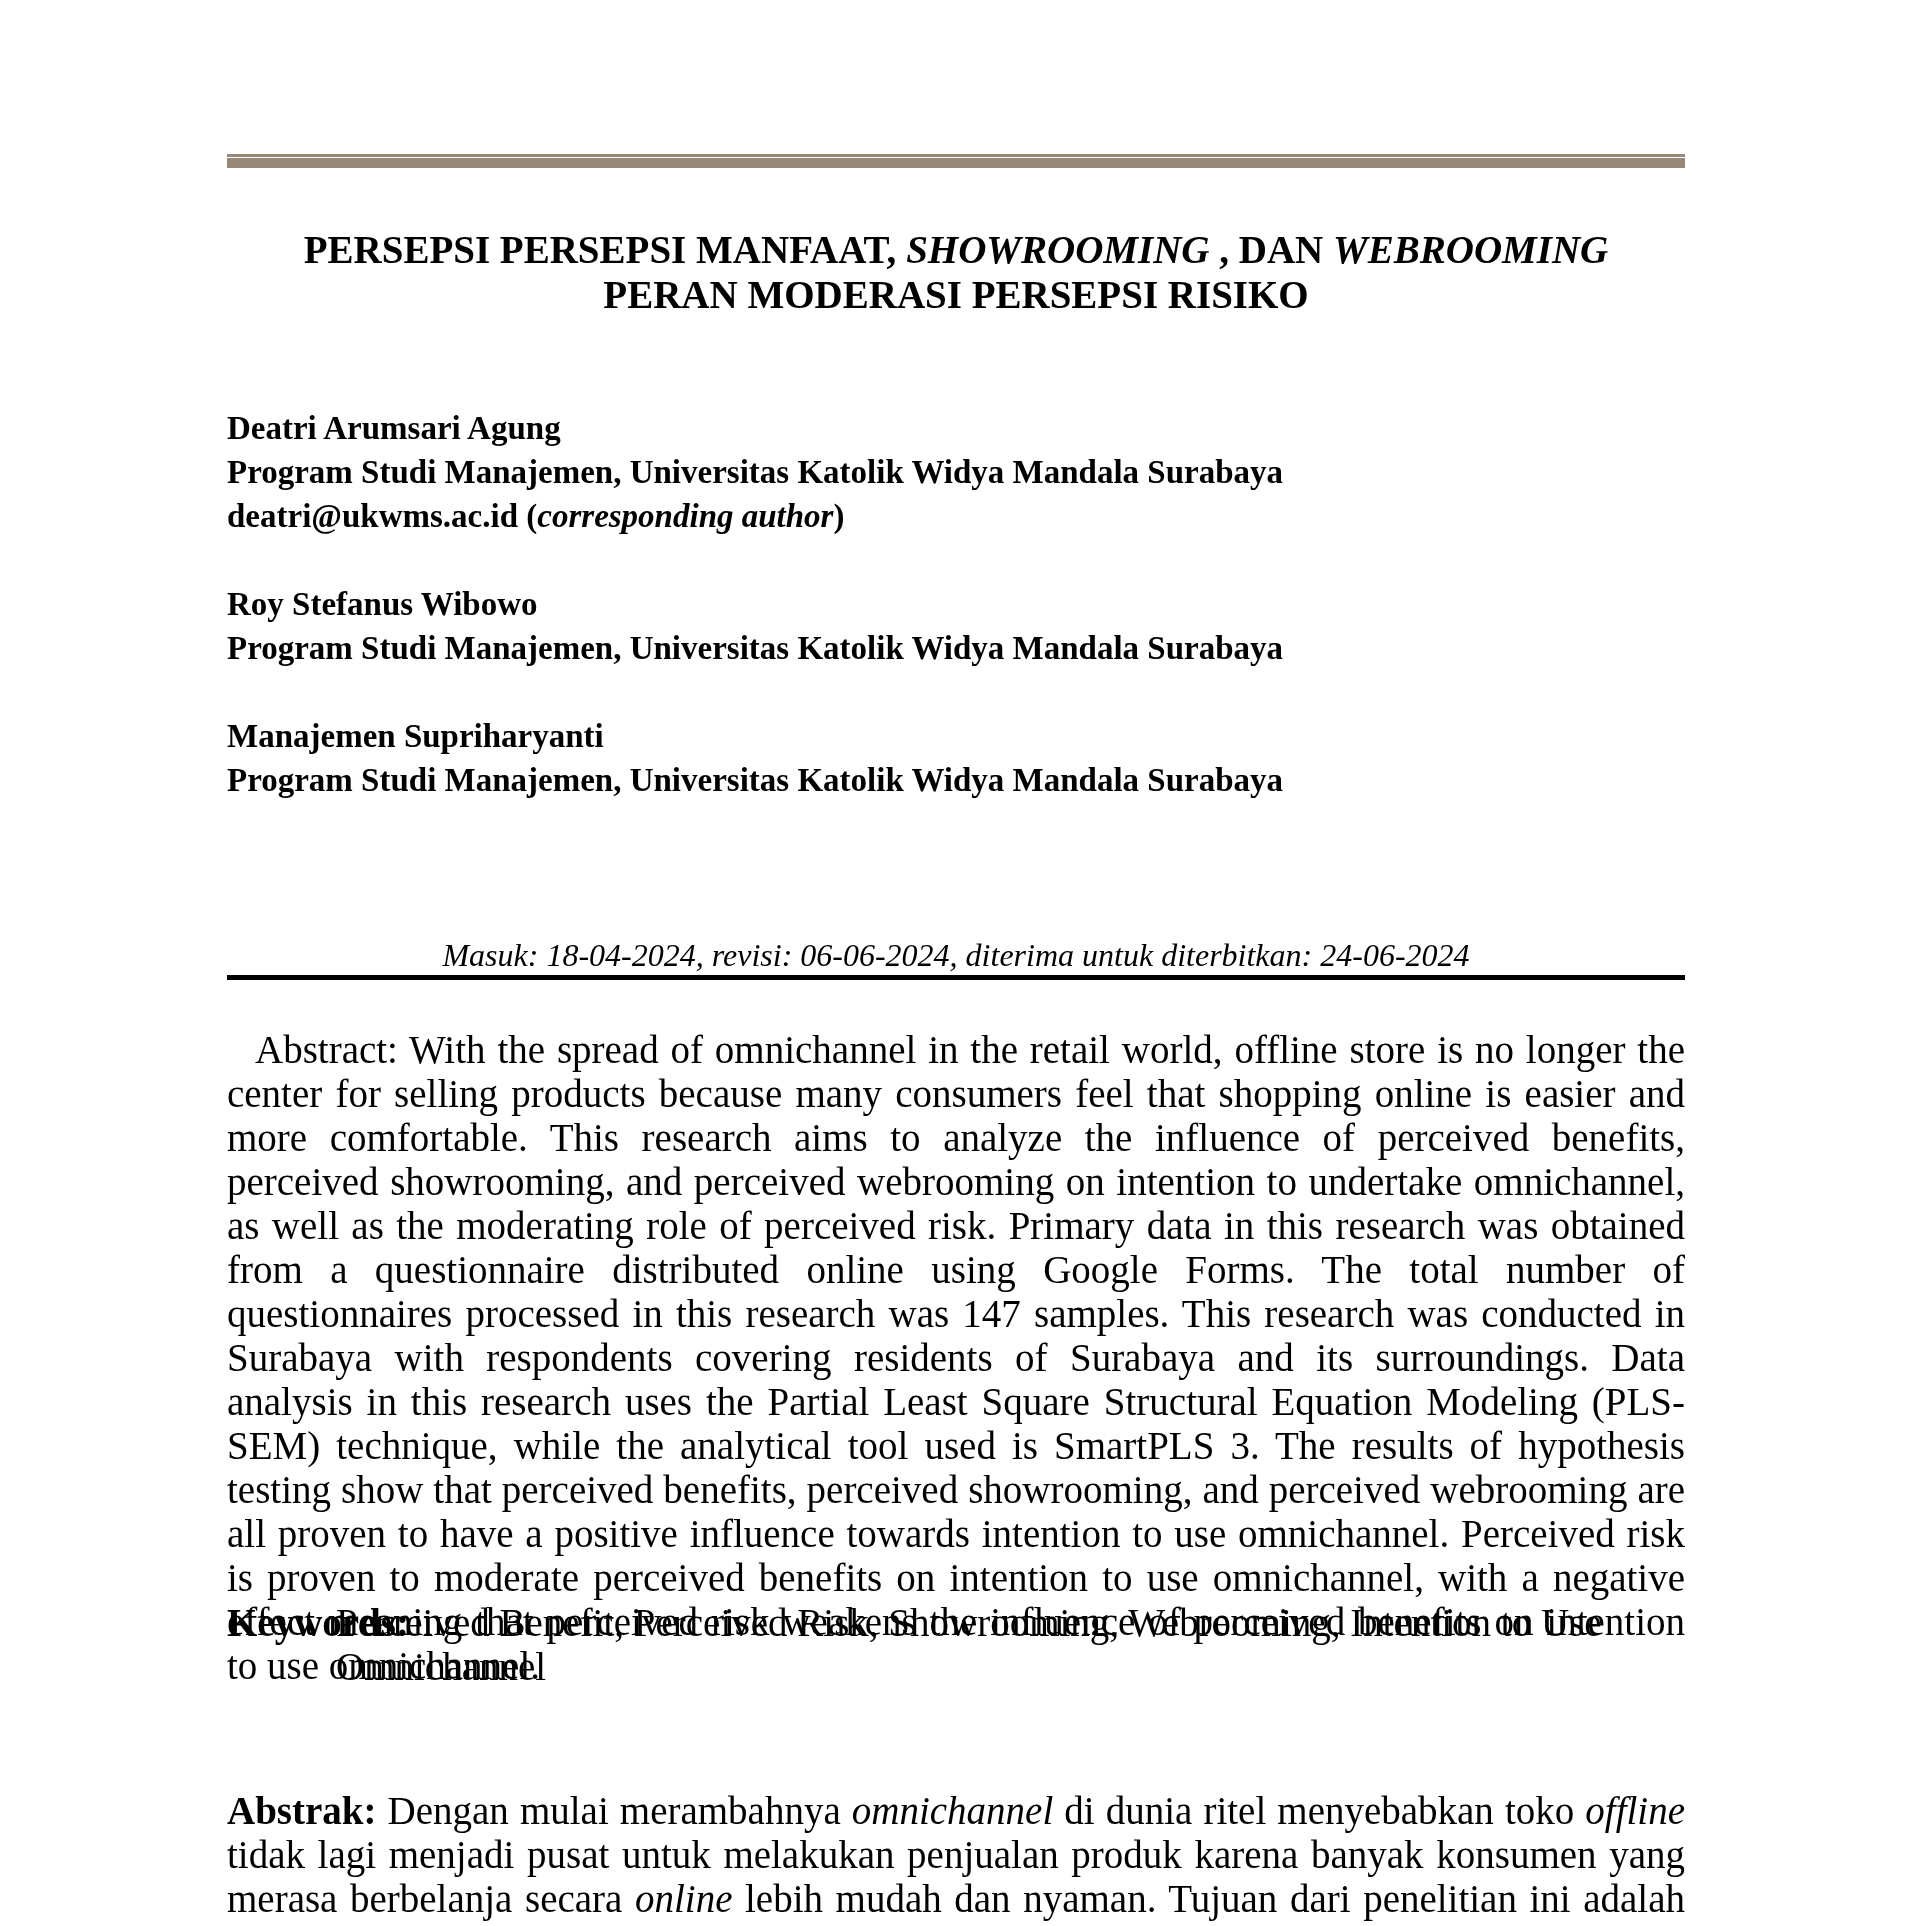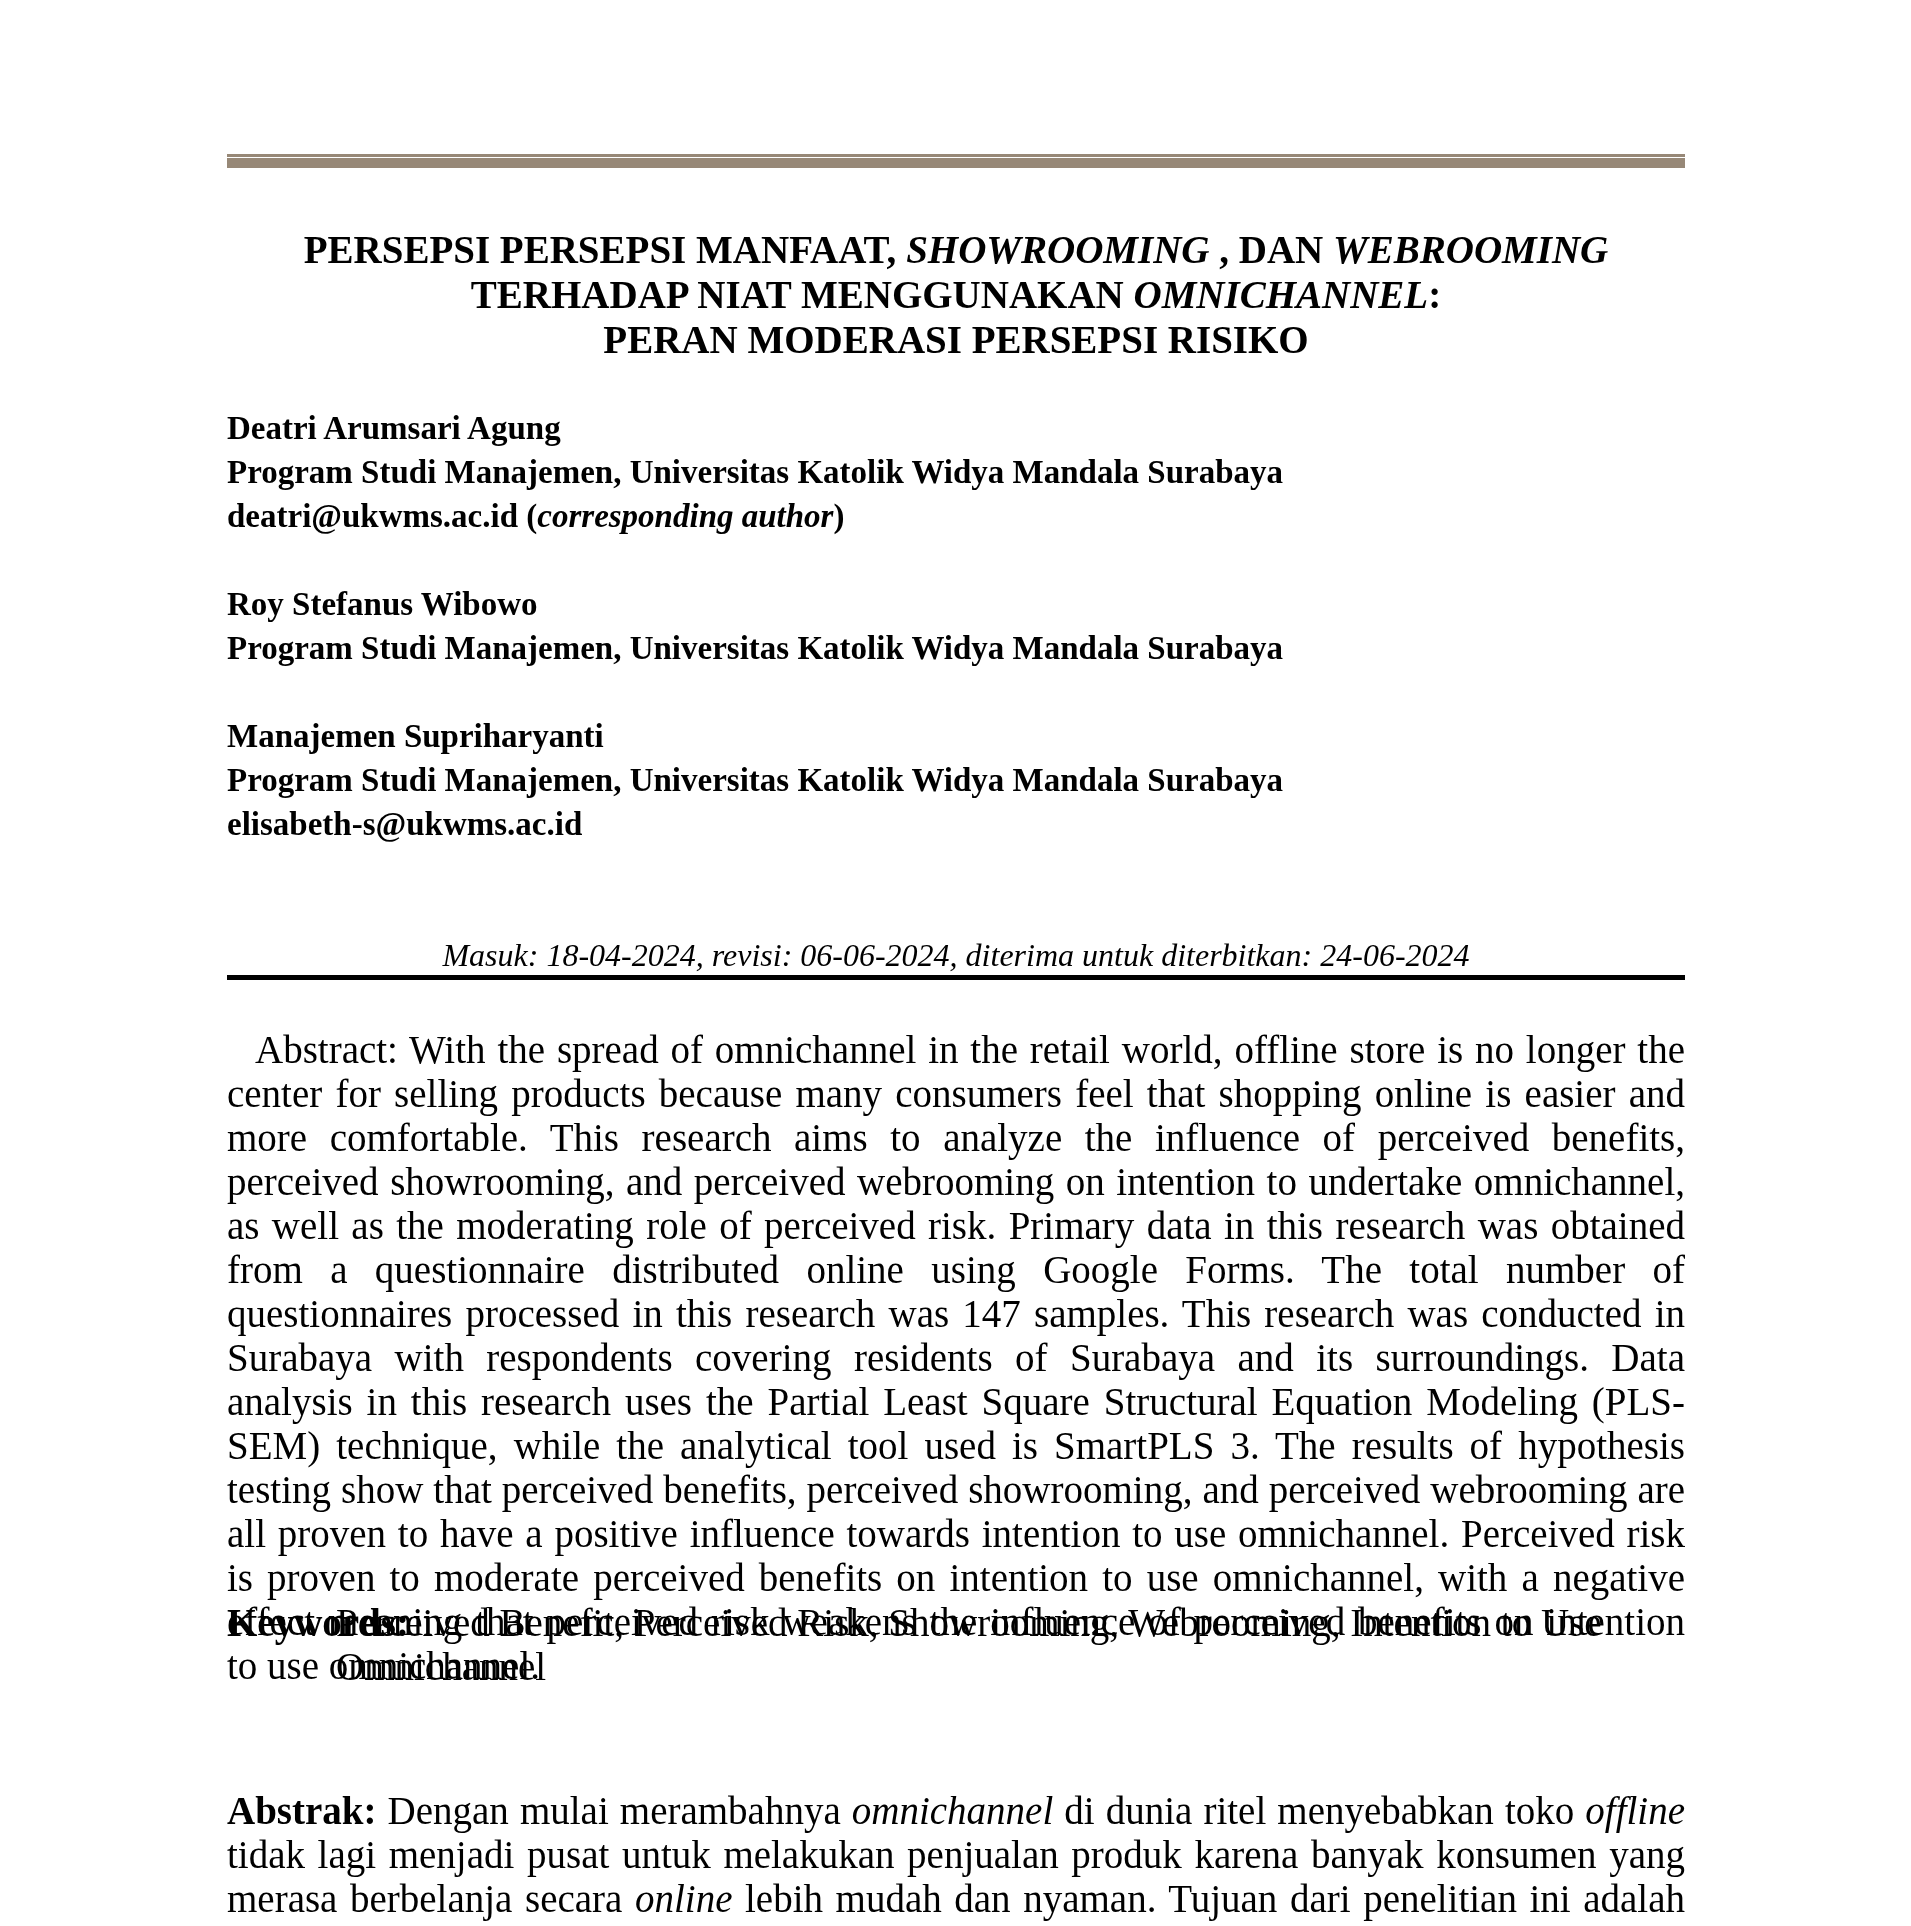--- a/index.html
+++ b/index.html
@@ -33,38 +33,36 @@
   .kw-value { flex: 1; }
 </style>
 </head>
 <body>
 
 <div class="bar-thin" style="background: rgb(151, 136, 119);"></div>
 <div class="bar-thick" style="background: rgb(151, 136, 119);"></div>
 
 <div class="col title">
   <div><span>PERSEPSI PERSEPSI MANFAAT, </span><i>SHOWROOMING</i><span> , DAN </span><i>WEBROOMING</i></div>
-  <div><span>TERHADAP NIAT MENGGUNAKAN </span><i>OMNICHANNEL</i><span>:</span></div>
   <div>PERAN MODERASI PERSEPSI RISIKO</div>
 </div>
 
 <div class="col authors">
   <div class="author">
     <div>Deatri Arumsari Agung</div>
     <div>Program Studi Manajemen, Universitas Katolik Widya Mandala Surabaya</div>
     <div><span>deatri@ukwms.ac.id</span><span> (</span><i>corresponding author</i><span>)</span></div>
   </div>
   <div class="author">
     <div>Roy Stefanus Wibowo</div>
     <div>Program Studi Manajemen, Universitas Katolik Widya Mandala Surabaya</div>
   </div>
   <div class="author">
     <div>Manajemen Supriharyanti</div>
     <div>Program Studi Manajemen, Universitas Katolik Widya Mandala Surabaya</div>
-    <div>elisabeth-s@ukwms.ac.id</div>
   </div>
 </div>
 
 <div class="col dates">Masuk: 18-04-2024, revisi: 06-06-2024, diterima untuk diterbitkan: 24-06-2024</div>
 <div class="rule rule-top"></div>
 
 <div class="col abstract"><b>Abstract:</b><span> With the spread of omnichannel in the retail world, offline store is no longer the center for selling products because many consumers feel that shopping online is easier and more comfortable. This research aims to analyze the influence of perceived benefits, perceived showrooming, and perceived webrooming on intention to undertake omnichannel, as well as the moderating role of perceived risk. Primary data in this research was obtained from a questionnaire distributed online using Google Forms. The total number of questionnaires processed in this research was 147 samples. This research was conducted in Surabaya with respondents covering residents of Surabaya and its surroundings. Data analysis in this research uses the Partial Least Square Structural Equation Modeling (PLS-SEM) technique, while the analytical tool used is SmartPLS 3. The results of hypothesis testing show that perceived benefits, perceived showrooming, and perceived webrooming are all proven to have a positive influence towards intention to use omnichannel. Perceived risk is proven to moderate perceived benefits on intention to use omnichannel, with a negative effect meaning that perceived risk weakens the influence of perceived benefits on intention to use omnichannel.</span></div>
 
 <div class="col keywords">
   <div class="kw-label">Keywords:</div>

